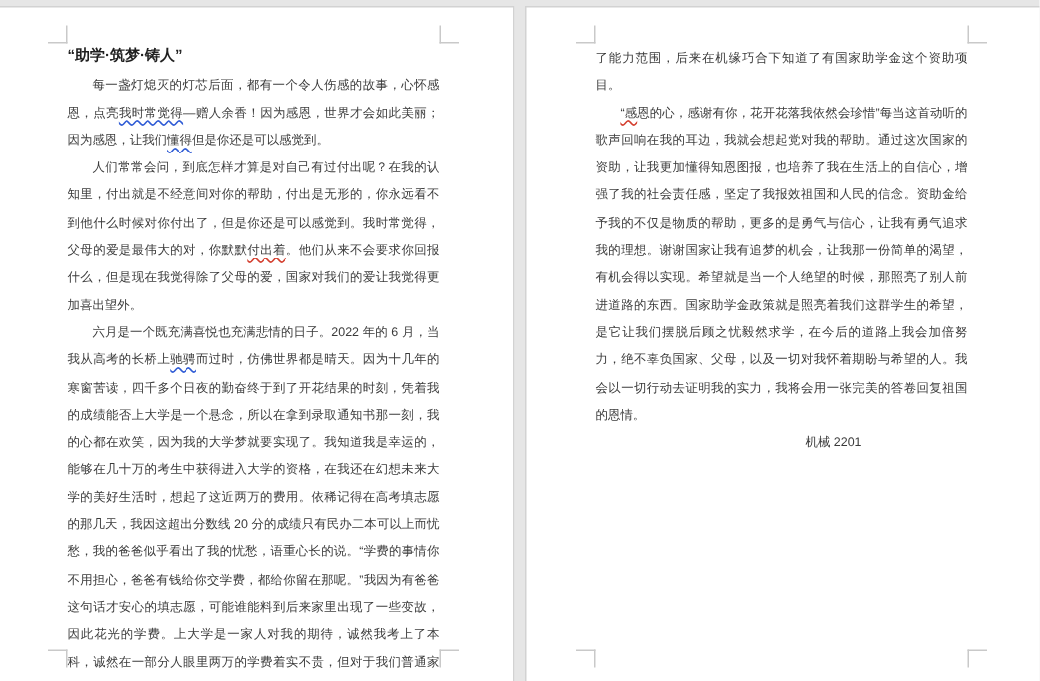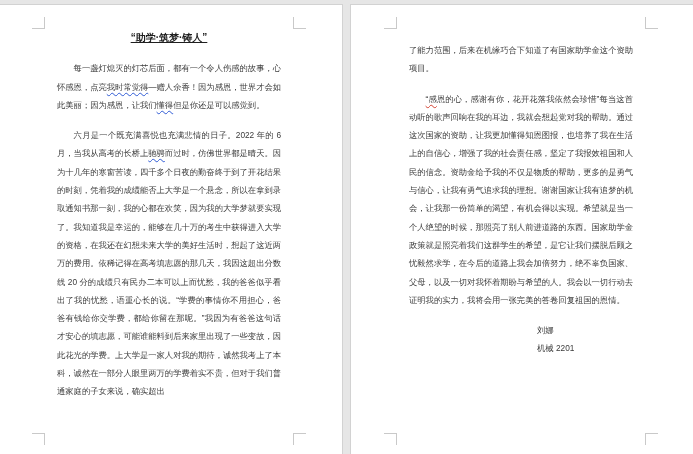--- a/index.html
+++ b/index.html
@@ -25,27 +25,25 @@
     left:46px;top:24px;
     width:248px;
     color:#3b3b3b;
     font-size:8.3px;
     line-height:18.3px;
     text-align:justify;
     text-justify:inter-character;
   }
   .doc-title{
     font-weight:bold;
-    text-align:center;
     font-size:10px;
     color:#1f1f1f;
     text-indent:0;
-    text-decoration:underline;
   }
-  .para{margin:12px;text-indent:2em;}
+  .para{margin:0;text-indent:2em;}
   .para.continuation{text-indent:0;}
   .mark-blue{
     text-decoration-line:underline;
     text-decoration-style:wavy;
     text-decoration-color:#2f5bd5;
     text-decoration-thickness:1px;
     text-underline-offset:2px;
   }
   .mark-red{
     text-decoration-line:underline;
@@ -72,33 +70,33 @@
 
   <div class="page page-1">
     <div class="corner-mark cm-tl"></div>
     <div class="corner-mark cm-tr"></div>
     <div class="corner-mark cm-bl"></div>
     <div class="corner-mark cm-br"></div>
 
     <div class="text-area">
       <div class="doc-title">“助学·筑梦·铸人”</div>
       <p class="para"><span>每一盏灯熄灭的灯芯后面，都有一个令人伤感的故事，心怀感恩，点亮</span><span class="mark-blue">我时常觉得</span><span>—赠人余香！因为感恩，世界才会如此美丽；因为感恩，让我们</span><span class="mark-blue">懂得</span><span>但是你还是可以感觉到。</span></p>
+      <p class="para"><span>人们常常会问，到底怎样才算是对自己有过付出呢？在我的认知里，付出就是不经意间对你的帮助，付出是无形的，你永远看不到他什么时候对你付出了，但是你还是可以感觉到。我时常觉得，父母的爱是最伟大的对，你默默</span><span class="mark-red">付出着</span><span>。他们从来不会要求你回报什么，但是现在我觉得除了父母的爱，国家对我们的爱让我觉得更加喜出望外。</span></p>
       <p class="para"><span>六月是一个既充满喜悦也充满悲情的日子。2022 年的 6 月，当我从高考的长桥上</span><span class="mark-blue">驰骋</span><span>而过时，仿佛世界都是晴天。因为十几年的寒窗苦读，四千多个日夜的勤奋终于到了开花结果的时刻，凭着我的成绩能否上大学是一个悬念，所以在拿到录取通知书那一刻，我的心都在欢笑，因为我的大学梦就要实现了。我知道我是幸运的，能够在几十万的考生中获得进入大学的资格，在我还在幻想未来大学的美好生活时，想起了这近两万的费用。依稀记得在高考填志愿的那几天，我因这超出分数线 20 分的成绩只有民办二本可以上而忧愁，我的爸爸似乎看出了我的忧愁，语重心长的说。“学费的事情你不用担心，爸爸有钱给你交学费，都给你留在那呢。”我因为有爸爸这句话才安心的填志愿，可能谁能料到后来家里出现了一些变故，因此花光的学费。上大学是一家人对我的期待，诚然我考上了本科，诚然在一部分人眼里两万的学费着实不贵，但对于我们普通家庭的子女来说，确实超出</span></p>
     </div>
   </div>
 
   <div class="page page-2">
     <div class="corner-mark cm-tl"></div>
     <div class="corner-mark cm-tr"></div>
     <div class="corner-mark cm-bl"></div>
     <div class="corner-mark cm-br"></div>
 
     <div class="text-area">
       <p class="para continuation"><span>了能力范围，后来在机缘巧合下知道了有国家助学金这个资助项目。</span></p>
       <p class="para"><span class="mark-red">“感</span><span>恩的心，感谢有你，花开花落我依然会珍惜”每当这首动听的歌声回响在我的耳边，我就会想起党对我的帮助。通过这次国家的资助，让我更加懂得知恩图报，也培养了我在生活上的自信心，增强了我的社会责任感，坚定了我报效祖国和人民的信念。资助金给予我的不仅是物质的帮助，更多的是勇气与信心，让我有勇气追求我的理想。谢谢国家让我有追梦的机会，让我那一份简单的渴望，有机会得以实现。希望就是当一个人绝望的时候，那照亮了别人前进道路的东西。国家助学金政策就是照亮着我们这群学生的希望，是它让我们摆脱后顾之忧毅然求学，在今后的道路上我会加倍努力，绝不辜负国家、父母，以及一切对我怀着期盼与希望的人。我会以一切行动去证明我的实力，我将会用一张完美的答卷回复祖国的恩情。</span></p>
       <div class="signature-block">
-        <div>刘娜</div>
         <div>机械 2201</div>
       </div>
     </div>
   </div>
 
 </div>
 
 </body></html>

